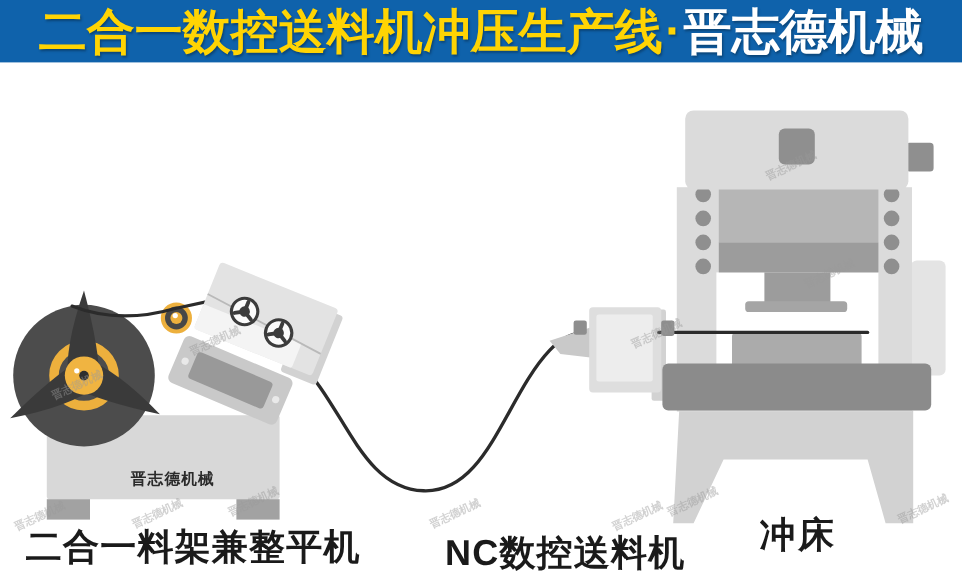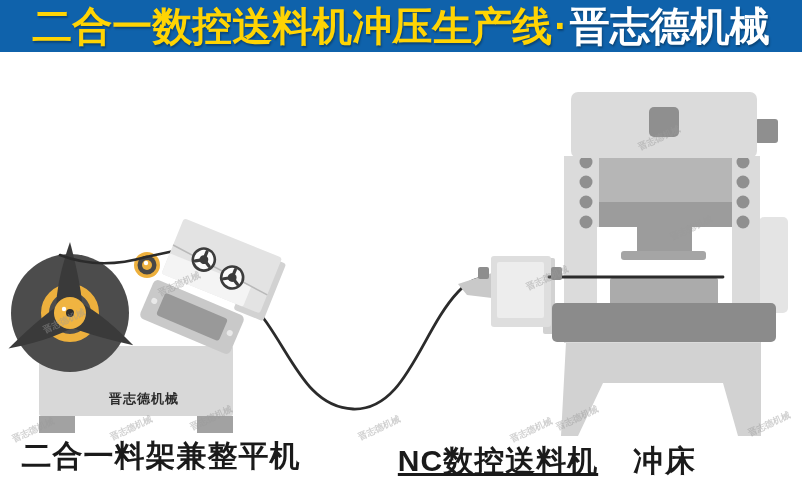--- a/index.html
+++ b/index.html
@@ -160,14 +160,14 @@
     <text class="wm" transform="translate(512,442) rotate(-25)">晋志德机械</text>
     <text class="wm" transform="translate(112,440) rotate(-25)">晋志德机械</text>
     <text class="wm" transform="translate(192,430) rotate(-25)">晋志德机械</text>
     <text class="wm" transform="translate(14,442) rotate(-25)">晋志德机械</text>
   </g>
 </svg>
 
 <div class="body-brand" style="left:144px;top:390px;">晋志德机械</div>
 
 <div class="caption" style="left:161px;top:436px;">二合一料架兼整平机</div>
-<div class="caption" style="left:498px;top:441px;text-decoration:underline;">NC数控送料机</div>
-<div class="caption" style="left:665px;top:441px;letter-spacing:2px;">冲床</div>
+<div class="caption" style="left:471px;top:441px;">NC数控送料机</div>
+<div class="caption" style="left:665px;top:426px;letter-spacing:2px;">冲床</div>
 
 </body></html>

